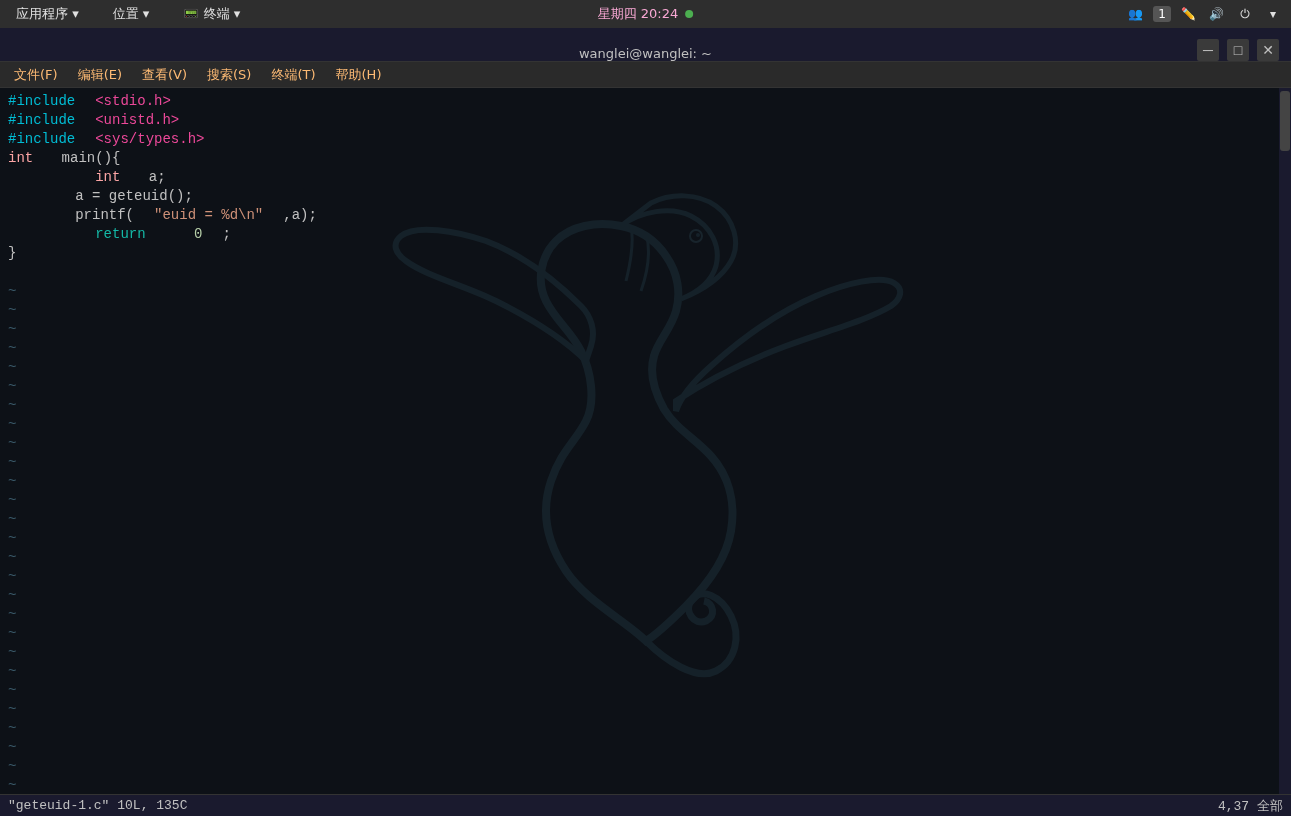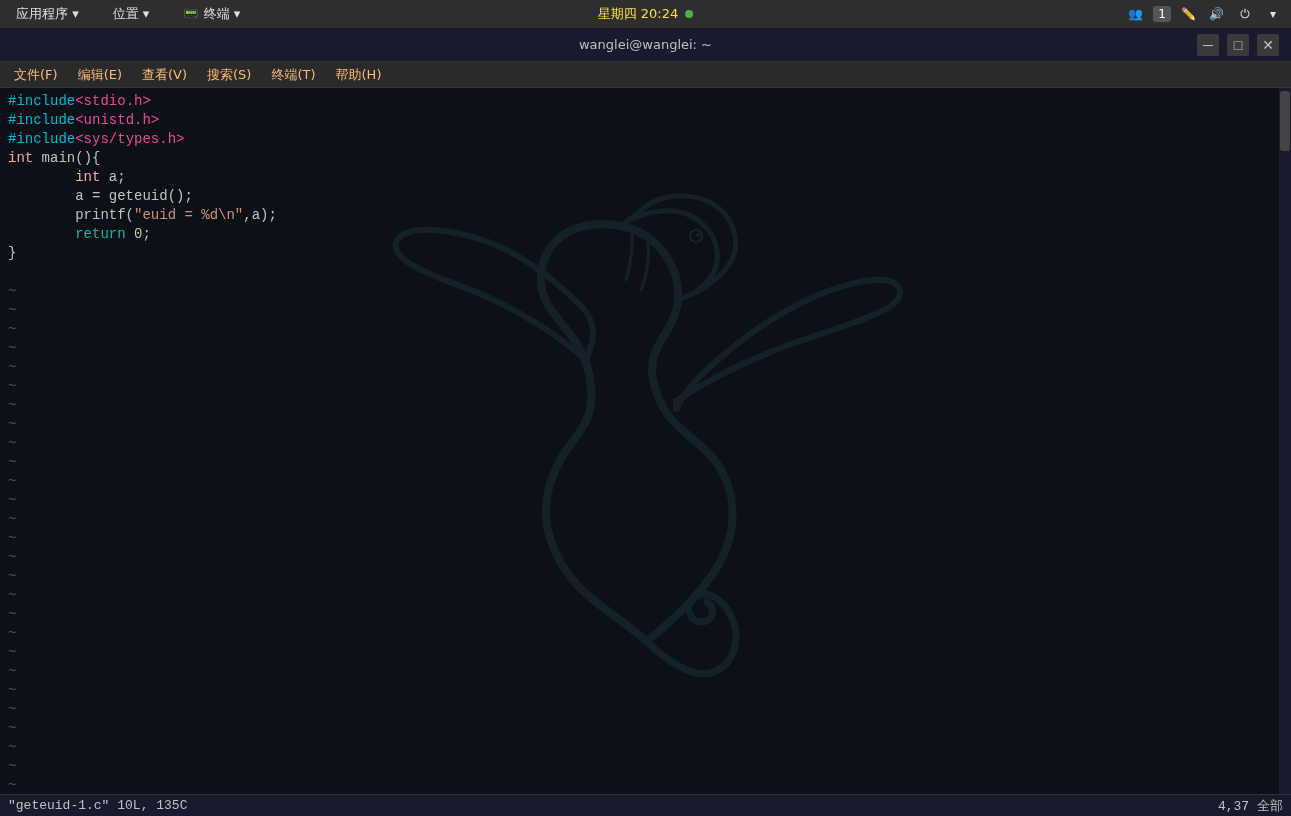--- a/index.html
+++ b/index.html
@@ -35,21 +35,21 @@
     .sys-bar-menu-item {
       padding: 2px 8px;
       cursor: pointer;
       border-radius: 3px;
     }
     .sys-bar-center {
       position: absolute;
       left: 50%;
       transform: translateX(-50%);
       font-size: 13px;
-      color: #fde047;
+      color: #f9a8d4;
     }
     .sys-bar-right {
       display: flex;
       align-items: center;
       gap: 8px;
       margin-left: auto;
     }
     .sys-bar-icon {
       width: 20px;
       height: 20px;
@@ -83,21 +83,21 @@
       display: flex;
       flex-direction: column;
       background: #0d1117;
     }
 
     
     #title-bar {
       height: 34px;
       background: #1a1a2e;
       display: flex;
-      align-items: center;
+      align-items: flex-end;
       justify-content: space-between;
       padding: 0 12px;
       border-bottom: 1px solid #333;
     }
     .title-bar-title {
       color: #c0c0c0;
       font-size: 13px;
       position: absolute;
       left: 50%;
       transform: translateX(-50%);
@@ -171,20 +171,21 @@
       color: #c0c0c0;
       position: relative;
       z-index: 1;
       overflow: hidden;
     }
 
     .code-line {
       display: flex;
       padding: 0 8px;
       white-space: pre;
+      gap: 20px;
     }
 
     .tilde {
       color: #3a5a6a;
     }
     .kw-header { color: #ec4899; }
     .kw-int { color: #fca5a5; }
     .kw-return { color: #14b8a6; }
     .str-lit { color: #ce9178; }
     .num { color: #b5cea8; }

